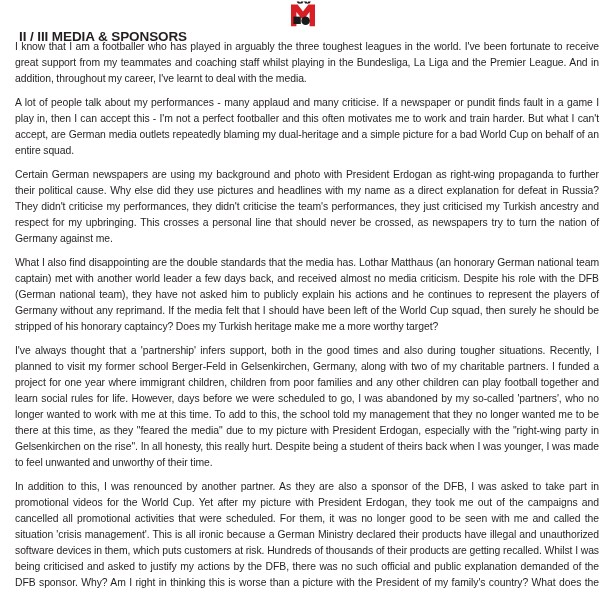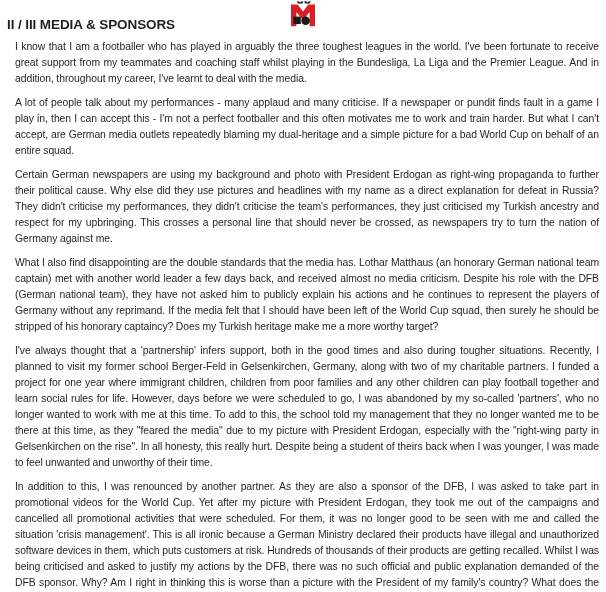--- a/index.html
+++ b/index.html
@@ -37,21 +37,21 @@
   .title-row {
     padding-top: 17px;
     height: 17px;
   }
   .title {
     font-size: 13.5px;
     font-weight: bold;
     letter-spacing: -0.1px;
     color: #231f20;
     line-height: 15px;
-    margin: 0;
+    margin: 12px;
     white-space: nowrap;
   }
 
   
   .body-copy {
     margin-top: 5px;
   }
   .para {
     font-size: 10.4px;
     line-height: 16px;

